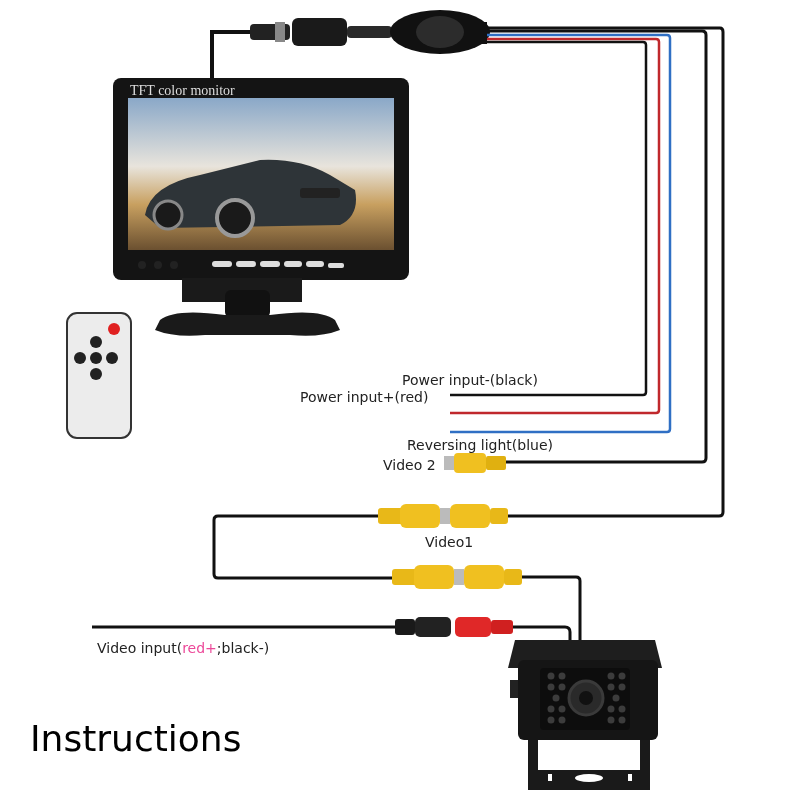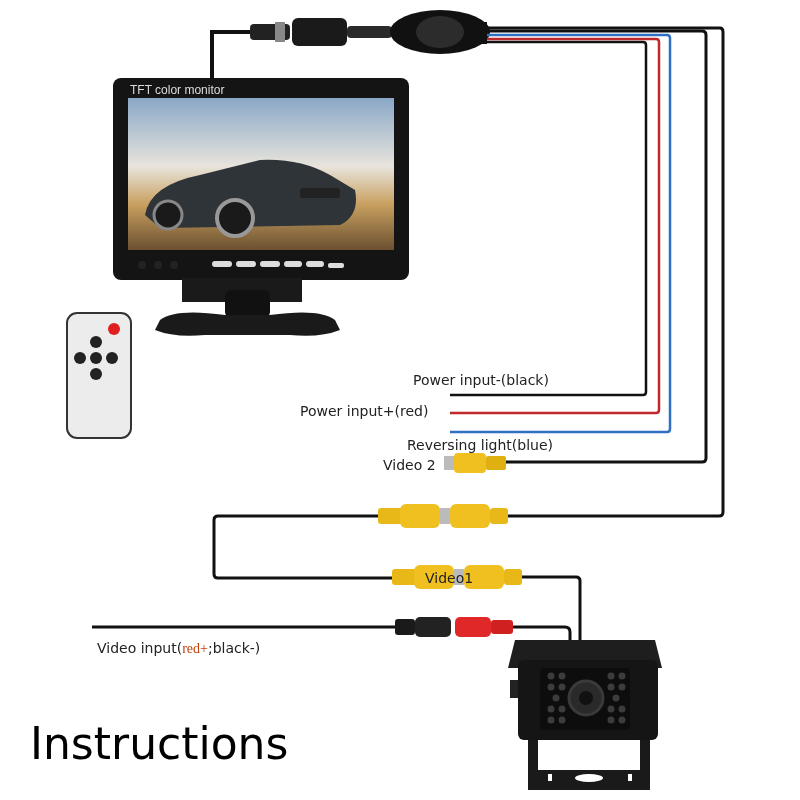--- a/index.html
+++ b/index.html
@@ -1,21 +1,21 @@
 <!DOCTYPE html>
 <html><head>
 <meta charset="utf-8">
 <style>
   html, body { margin:0; padding:0; background:#ffffff; }
   body { width:800px; height:800px; position:relative; overflow:hidden; font-family:"DejaVu Sans", sans-serif; }
   svg.wires { position:absolute; left:0; top:0; width:800px; height:800px; }
   .lbl { position:absolute; font-family:"DejaVu Sans", sans-serif; color:#222; font-size:14px; white-space:nowrap; }
-  .title { position:absolute; left:30px; top:718px; font-family:"DejaVu Sans", sans-serif; font-size:44px; color:#000; letter-spacing:0px; }
-  .red { color:#c2410c;font-family:Liberation Serif, serif; }
-  .monitor-text { position:absolute; left:130px; top:83px; font-family:Liberation Sans, sans-serif; font-size:12px; color:#ddd; }
+  .title { position:absolute; left:30px; top:718px; font-family:"DejaVu Sans", sans-serif; font-size:36px; color:#000; letter-spacing:0px; }
+  .red { color:#ec4899; }
+  .monitor-text { position:absolute; left:130px; top:83px; font-family:Liberation Serif, serif; font-size:14px; color:#ddd; }
 </style>
 </head>
 <body>
 
 <svg class="wires" viewBox="0 0 800 800">
 
   <path d="M212 95 V32 H250" fill="none" stroke="#111" stroke-width="4"></path>
 
   <g>
     <rect x="250" y="24" width="40" height="16" rx="4" fill="#222"></rect>
@@ -144,20 +144,20 @@
     <circle cx="96" cy="342" r="6" fill="#222"></circle>
     <circle cx="80" cy="358" r="6" fill="#222"></circle>
     <circle cx="96" cy="358" r="6" fill="#222"></circle>
     <circle cx="112" cy="358" r="6" fill="#222"></circle>
     <circle cx="96" cy="374" r="6" fill="#222"></circle>
   </g>
 </svg>
 
 <div class="monitor-text">TFT color monitor</div>
 
-<div class="lbl" style="left:413px;top:372px;">Power input-(black)</div>
-<div class="lbl" style="left:300px;top:403px;">Power input+(red)</div>
+<div class="lbl" style="left:402px;top:372px;">Power input-(black)</div>
+<div class="lbl" style="left:300px;top:389px;">Power input+(red)</div>
 <div class="lbl" style="left:407px;top:437px;">Reversing light(blue)</div>
 <div class="lbl" style="left:371px;top:457px;margin-left:12px;">Video 2</div>
-<div class="lbl" style="left:425px;top:534px;margin-top:36px;">Video1</div>
+<div class="lbl" style="left:425px;top:534px;">Video1</div>
 <div class="lbl" style="left:97px;top:640px;"><span>Video input(</span><span class="red">red+</span><span>;black-)</span></div>
 
 <div class="title">Instructions</div>
 
 </body></html>

